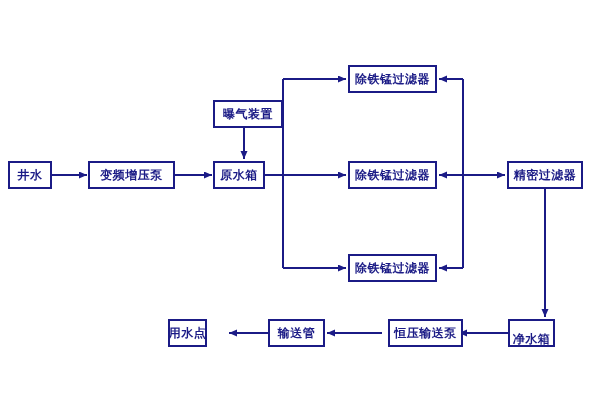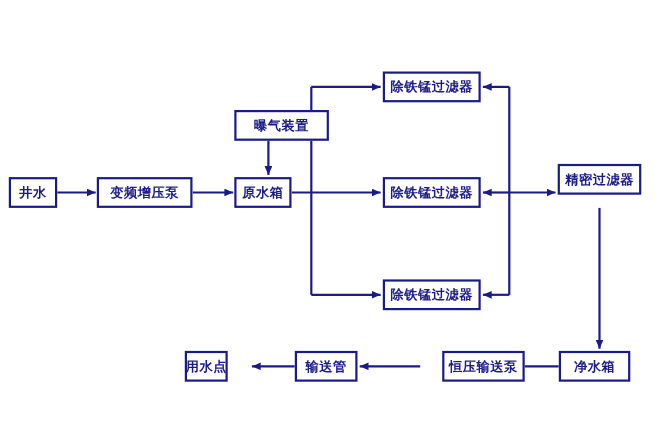--- a/index.html
+++ b/index.html
@@ -83,45 +83,45 @@
   </div>
 
   <div class="node" style="left:88px;  top:161px; width:87px; height:28px;">
     <span>变频增压泵</span>
   </div>
 
   <div class="node" style="left:213px; top:161px; width:52px; height:28px;font-family:Liberation Serif, serif;">
     <span>原水箱</span>
   </div>
 
-  <div class="node" style="left:213px; top:100px; width:86px; height:28px;">
+  <div class="node" style="left:213px; top:100px; width:70px; height:28px;">
     <span>曝气装置</span>
   </div>
 
   <div class="node" style="left:348px; top:65px;  width:89px; height:28px;">
     <span>除铁锰过滤器</span>
   </div>
 
   <div class="node" style="left:348px; top:161px; width:89px; height:28px;">
     <span>除铁锰过滤器</span>
   </div>
 
   <div class="node" style="left:348px; top:254px; width:89px; height:28px;">
     <span>除铁锰过滤器</span>
   </div>
 
-  <div class="node" style="left:507px; top:149px; width:76px; height:28px;">
+  <div class="node" style="left:507px; top:161px; width:76px; height:28px;">
     <span>精密过滤器</span>
   </div>
 
-  <div class="node" style="left:508px; top:319px; width:65px; height:28px;">
+  <div class="node" style="left:508px; top:319px; width:47px; height:28px;align-items:flex-end;">
     <span>净水箱</span>
   </div>
 
-  <div class="node" style="left:402px; top:319px; width:75px; height:28px;">
+  <div class="node" style="left:388px; top:319px; width:75px; height:28px;">
     <span>恒压输送泵</span>
   </div>
 
   <div class="node" style="left:268px; top:319px; width:57px; height:28px;text-align:center;">
     <span>输送管</span>
   </div>
 
   <div class="node" style="left:168px; top:319px; width:39px; height:28px;">
     <span>用水点</span>
   </div>

